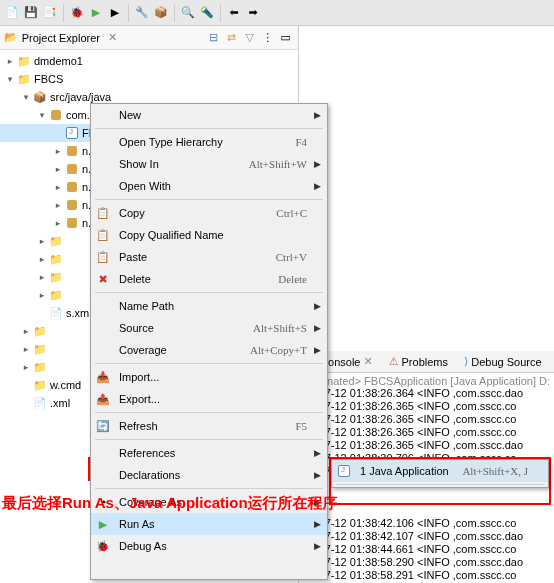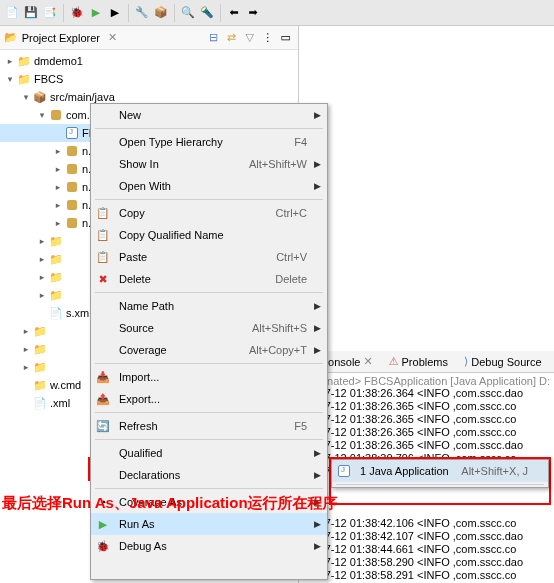--- a/index.html
+++ b/index.html
@@ -21,21 +21,21 @@
 .right-panel { flex: 1; background: #fff; display: flex; flex-direction: column; }
 .console-tabs { height: 22px; display: flex; align-items: center; border-bottom: 1px solid #ccc; padding: 0 4px; gap: 8px; background: #f4f4f4; margin-top: 325px; }
 .console-tab { display: flex; align-items: center; gap: 3px; padding: 2px 4px; }
 .console-body { flex: 1; font-family: "Consolas", monospace; font-size: 10px; padding: 2px 4px; overflow: hidden; white-space: nowrap; }
 .console-status { color: #888; }
 .log-line { height: 13px; overflow: hidden; }
 .ctx-menu { position: absolute; background: #f0f0f0; border: 1px solid #a0a0a0; box-shadow: 2px 2px 4px rgba(0,0,0,0.3); z-index: 100; }
 .ctx-item { display: flex; align-items: center; height: 22px; padding: 0 20px 0 28px; cursor: pointer; position: relative; white-space: nowrap; }
 .ctx-item.highlighted { background: #cce8ff; }
 .ctx-sep { height: 1px; background: #d0d0d0; margin: 2px 4px; }
-.ctx-shortcut { position: absolute; right: 20px; color: #666; }
+.ctx-shortcut { position: absolute; right: 20px; color: #666; font-family: Liberation Serif, serif; }
 .ctx-arrow { position: absolute; right: 6px; color: #333; font-size: 9px; }
 .ctx-icon { position: absolute; left: 4px; width: 16px; height: 16px; display: flex; align-items: center; justify-content: center; }
 .submenu { position: absolute; background: #f0f0f0; border: 1px solid #a0a0a0; box-shadow: 2px 2px 4px rgba(0,0,0,0.3); z-index: 101; }
 .sub-item { display: flex; align-items: center; height: 22px; padding: 0 20px 0 28px; cursor: pointer; position: relative; white-space: nowrap; }
 .sub-item.highlighted { background: #d8e6f2; }
 .redbox { position: absolute; border: 2px solid #ff0000; z-index: 50; pointer-events: none; }
 .annotation { position: absolute; color: #ff0000; font-size: 15px; font-weight: bold; z-index: 200; pointer-events: none; }
 .ico-pkg { width: 10px; height: 10px; background: #d4a84b; border-radius: 2px; }
 .ico-java { width: 12px; height: 12px; border: 1px solid #5b87c7; background: #fff; border-radius: 2px; }
 .ico-run { color: #4caf50; }
@@ -94,21 +94,21 @@
             <span style="color:#d4a84b">📁</span>
           </span>
           <span>FBCS</span>
         </div>
         <div class="tree-item">
           <span class="indent" style="width: 16px;"></span>
           <span class="twisty">▾</span>
           <span class="tree-icon">
             <span style="color:#d4a84b">📦</span>
           </span>
-          <span>src/main/java</span>
+          <span>src/java/java</span>
         </div>
         <div class="tree-item">
           <span class="indent" style="width: 32px;"></span>
           <span class="twisty">▾</span>
           <span class="tree-icon">
             <span class="ico-pkg"></span>
           </span>
           <span>com.sscc</span>
         </div>
         <div class="tree-item selected">
@@ -351,21 +351,21 @@
       <span>Export...</span>
     </div>
     <div class="ctx-sep"></div>
     <div class="ctx-item">
       <span class="ctx-icon">🔄</span>
       <span>Refresh</span>
       <span class="ctx-shortcut">F5</span>
     </div>
     <div class="ctx-sep"></div>
     <div class="ctx-item">
-      <span>Qualified</span>
+      <span>References</span>
       <span class="ctx-arrow">▶</span>
     </div>
     <div class="ctx-item">
       <span>Declarations</span>
       <span class="ctx-arrow">▶</span>
     </div>
     <div class="ctx-sep"></div>
     <div class="ctx-item">
       <span class="ctx-icon">◔</span>
       <span>Coverage As</span>

